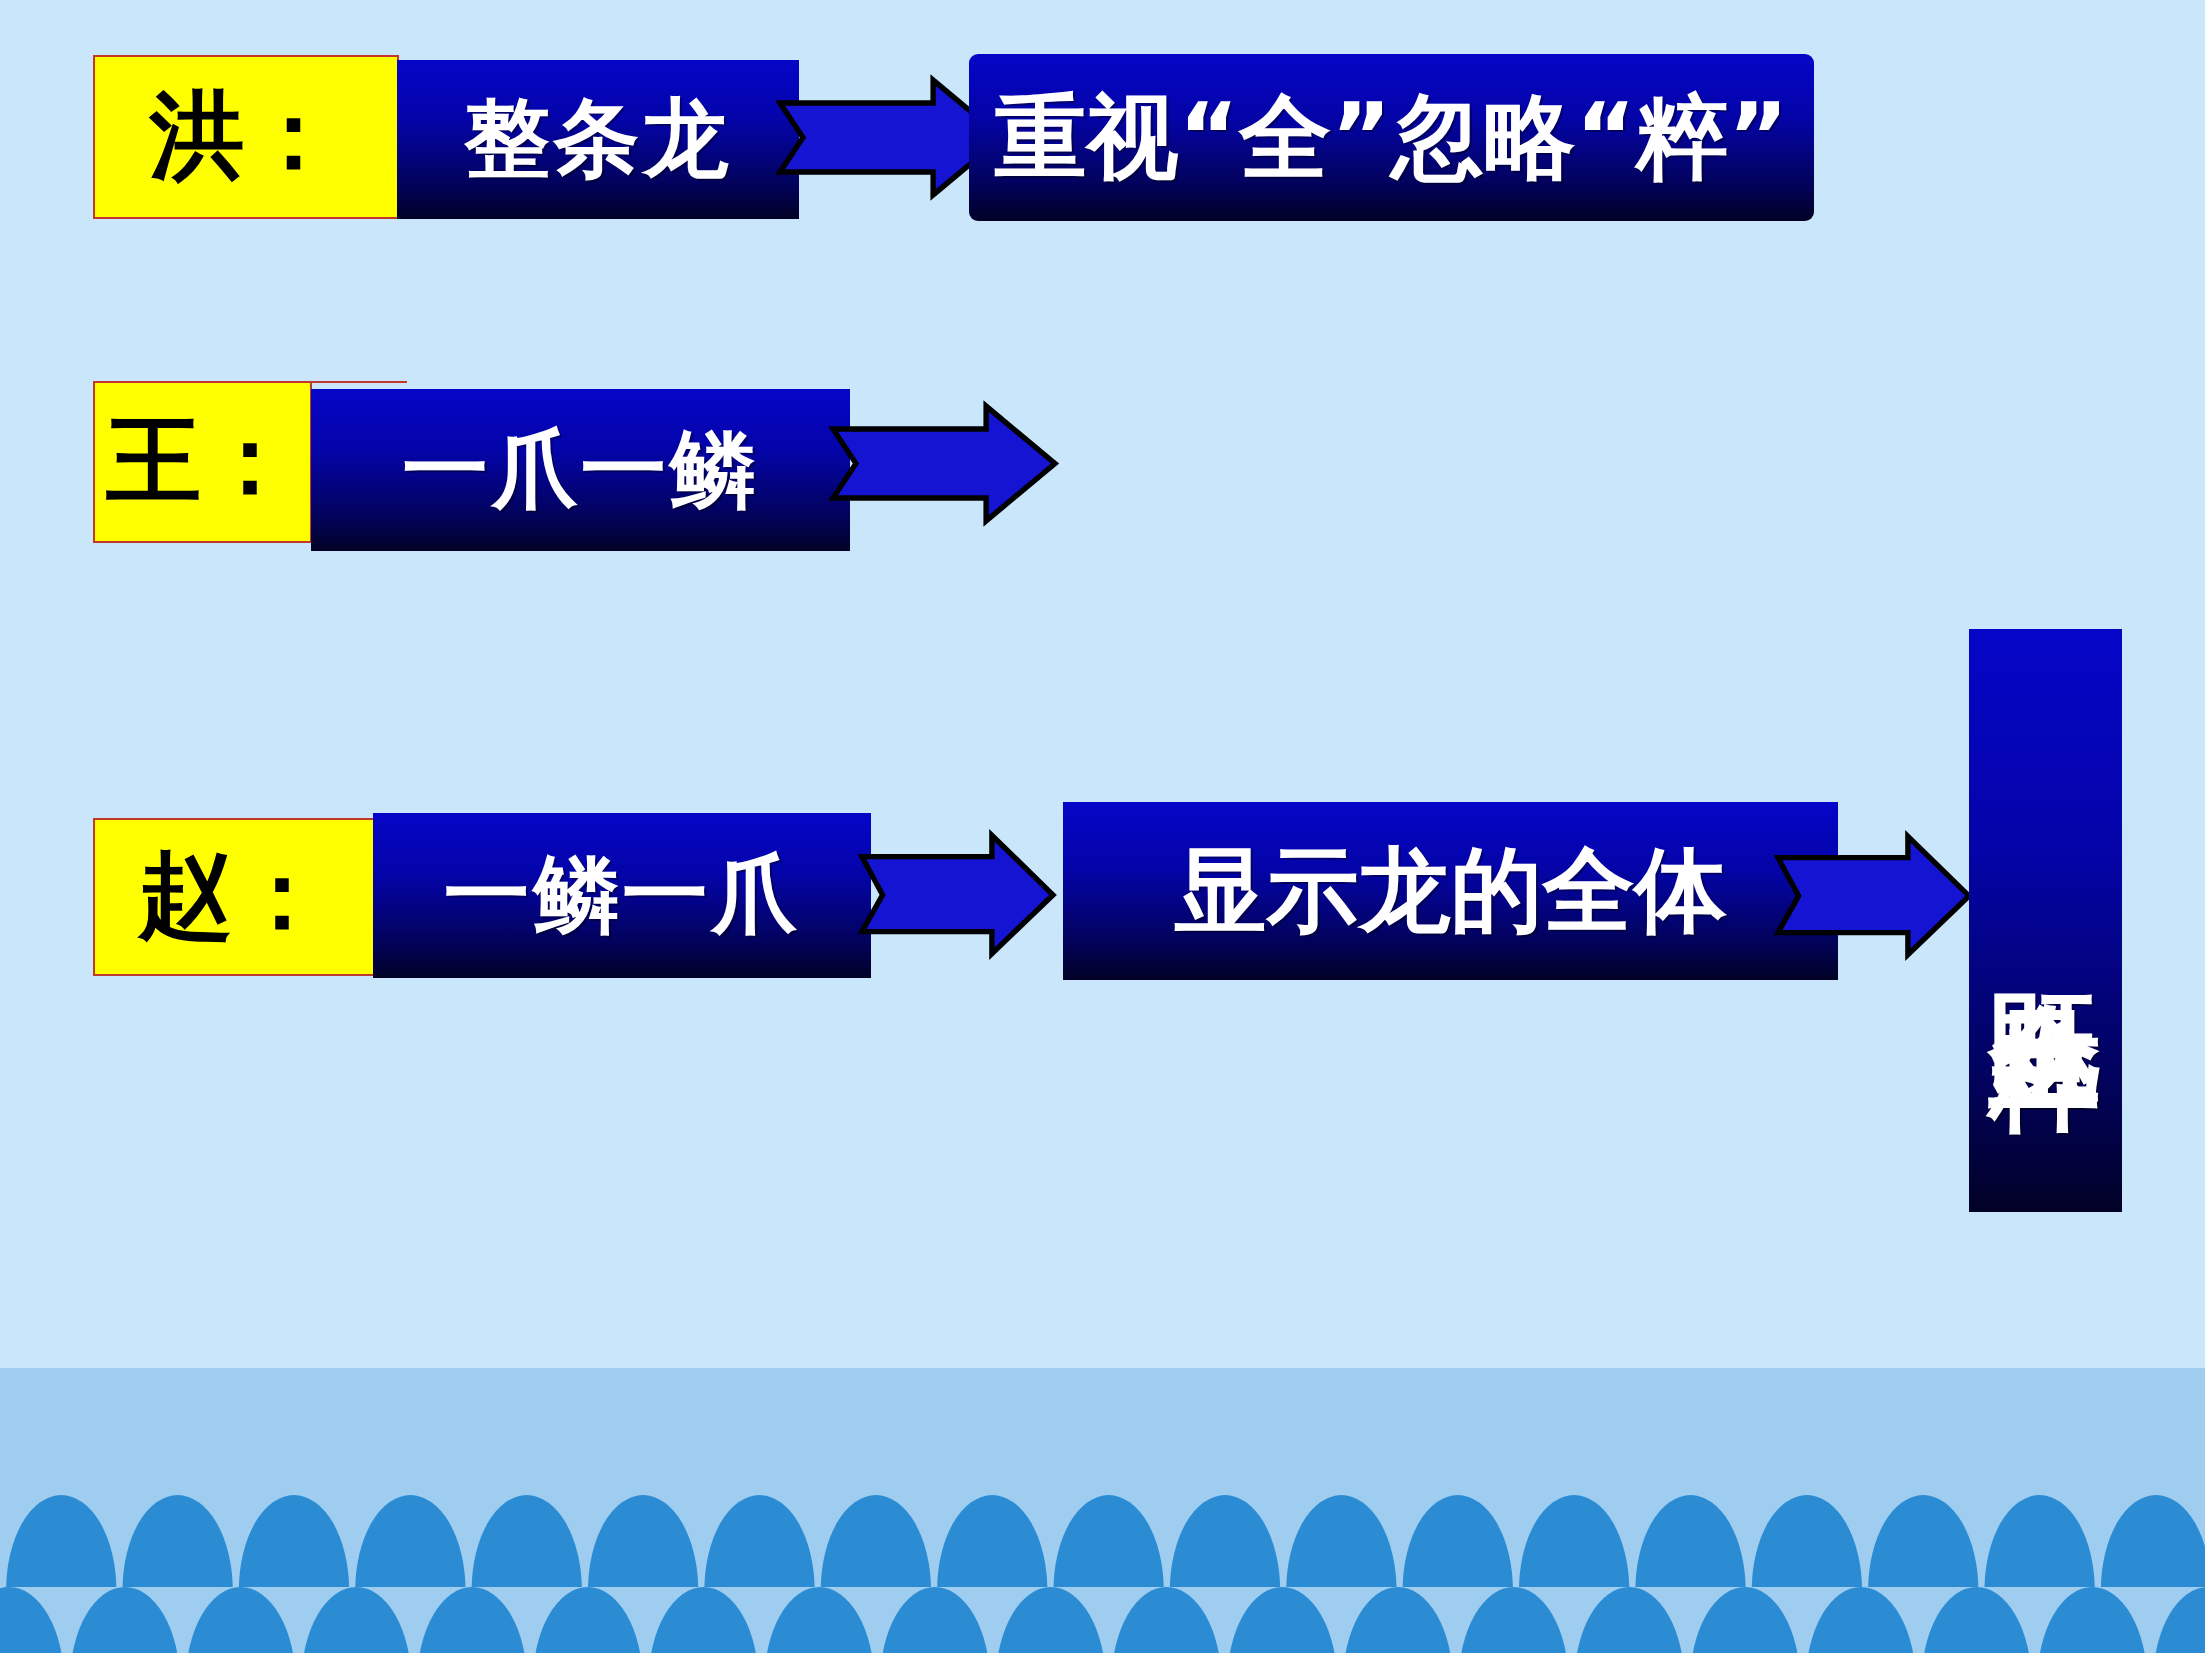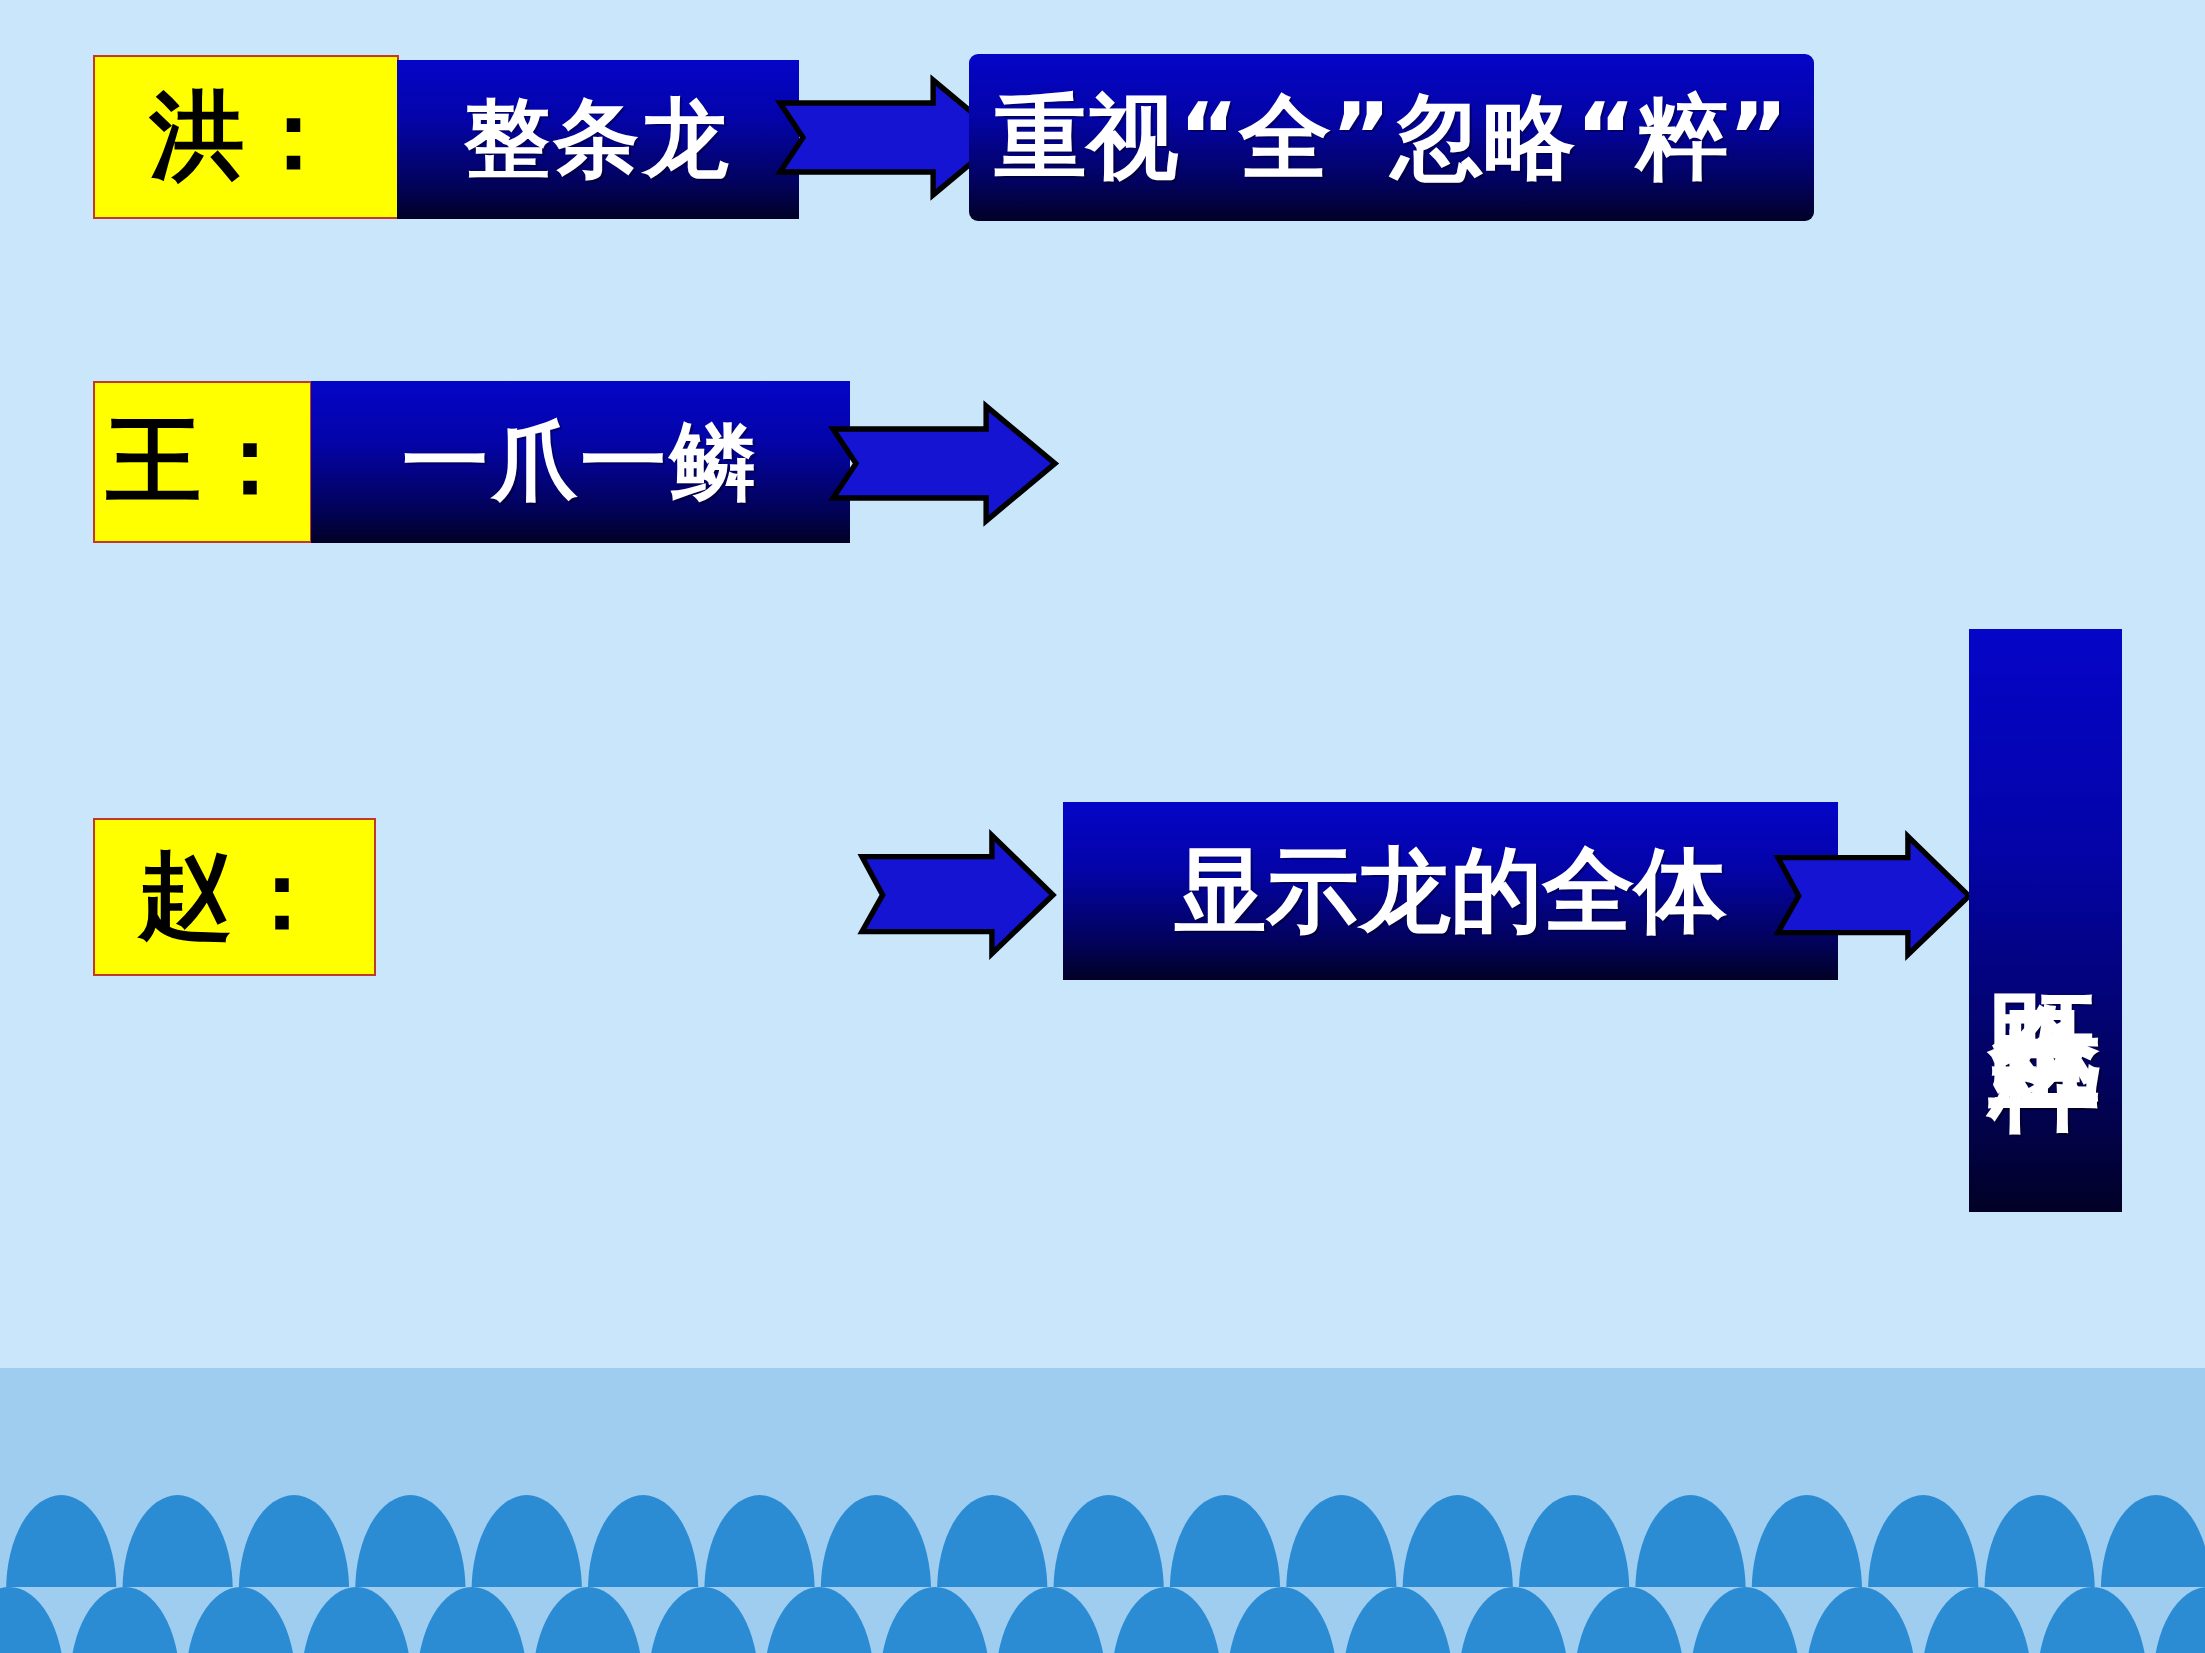--- a/index.html
+++ b/index.html
@@ -131,31 +131,32 @@
     <svg width="222" height="115" viewBox="0 0 290 150" xmlns="http://www.w3.org/2000/svg">
       <polygon points="0,30 30,75 0,120 200,120 200,150 290,75 200,0 200,30" fill="#1414d2" stroke="#000000" stroke-width="7"></polygon>
     </svg>
   </div>
 
   <div class="chip-blue" style="left:969px;top:54px;width:845px;height:167px;font-size:92px;letter-spacing:0px;border-radius:9px;">重视“全”忽略“粹”</div>
 
   <div class="chip-label" style="left:93px;top:381px;width:219px;height:162px;font-size:95px;">王：</div>
   <div class="chip-underline" style="left:93px;top:381px;width:314px;height:162px;"></div>
 
-  <div class="chip-blue" style="left:311px;top:381px;width:539px;height:162px;font-size:86px;">一爪一鳞</div>
+  <div class="chip-blue" style="left:311px;top:389px;width:539px;height:162px;font-size:86px;">一爪一鳞</div>
 
   <div class="arrow" style="left:833px;top:406px;width:222px;height:115px;">
     <svg width="222" height="115" viewBox="0 0 290 150" xmlns="http://www.w3.org/2000/svg">
       <polygon points="0,30 30,75 0,120 200,120 200,150 290,75 200,0 200,30" fill="#1414d2" stroke="#000000" stroke-width="7"></polygon>
     </svg>
   </div>
 
 
   <div class="chip-label" style="left:93px;top:818px;width:283px;height:158px;font-size:95px;">赵：</div>
 
+  <div class="chip-blue" style="left:373px;top:813px;width:498px;height:165px;font-size:86px;">一鳞一爪</div>
 
   <div class="arrow" style="left:862px;top:835px;width:191px;height:119px;">
     <svg width="191" height="119" viewBox="0 0 250 155" xmlns="http://www.w3.org/2000/svg">
       <polygon points="0,28 27,78 0,126 170,126 170,155 250,78 170,0 170,28" fill="#1414d2" stroke="#000000" stroke-width="7"></polygon>
     </svg>
   </div>
 
   <div class="chip-blue" style="left:1038px;top:802px;width:775px;height:178px;font-size:92px;letter-spacing:0px;margin-left:25px;">显示龙的全体</div>
 
   <div class="arrow" style="left:1778px;top:836px;width:191px;height:119px;">

